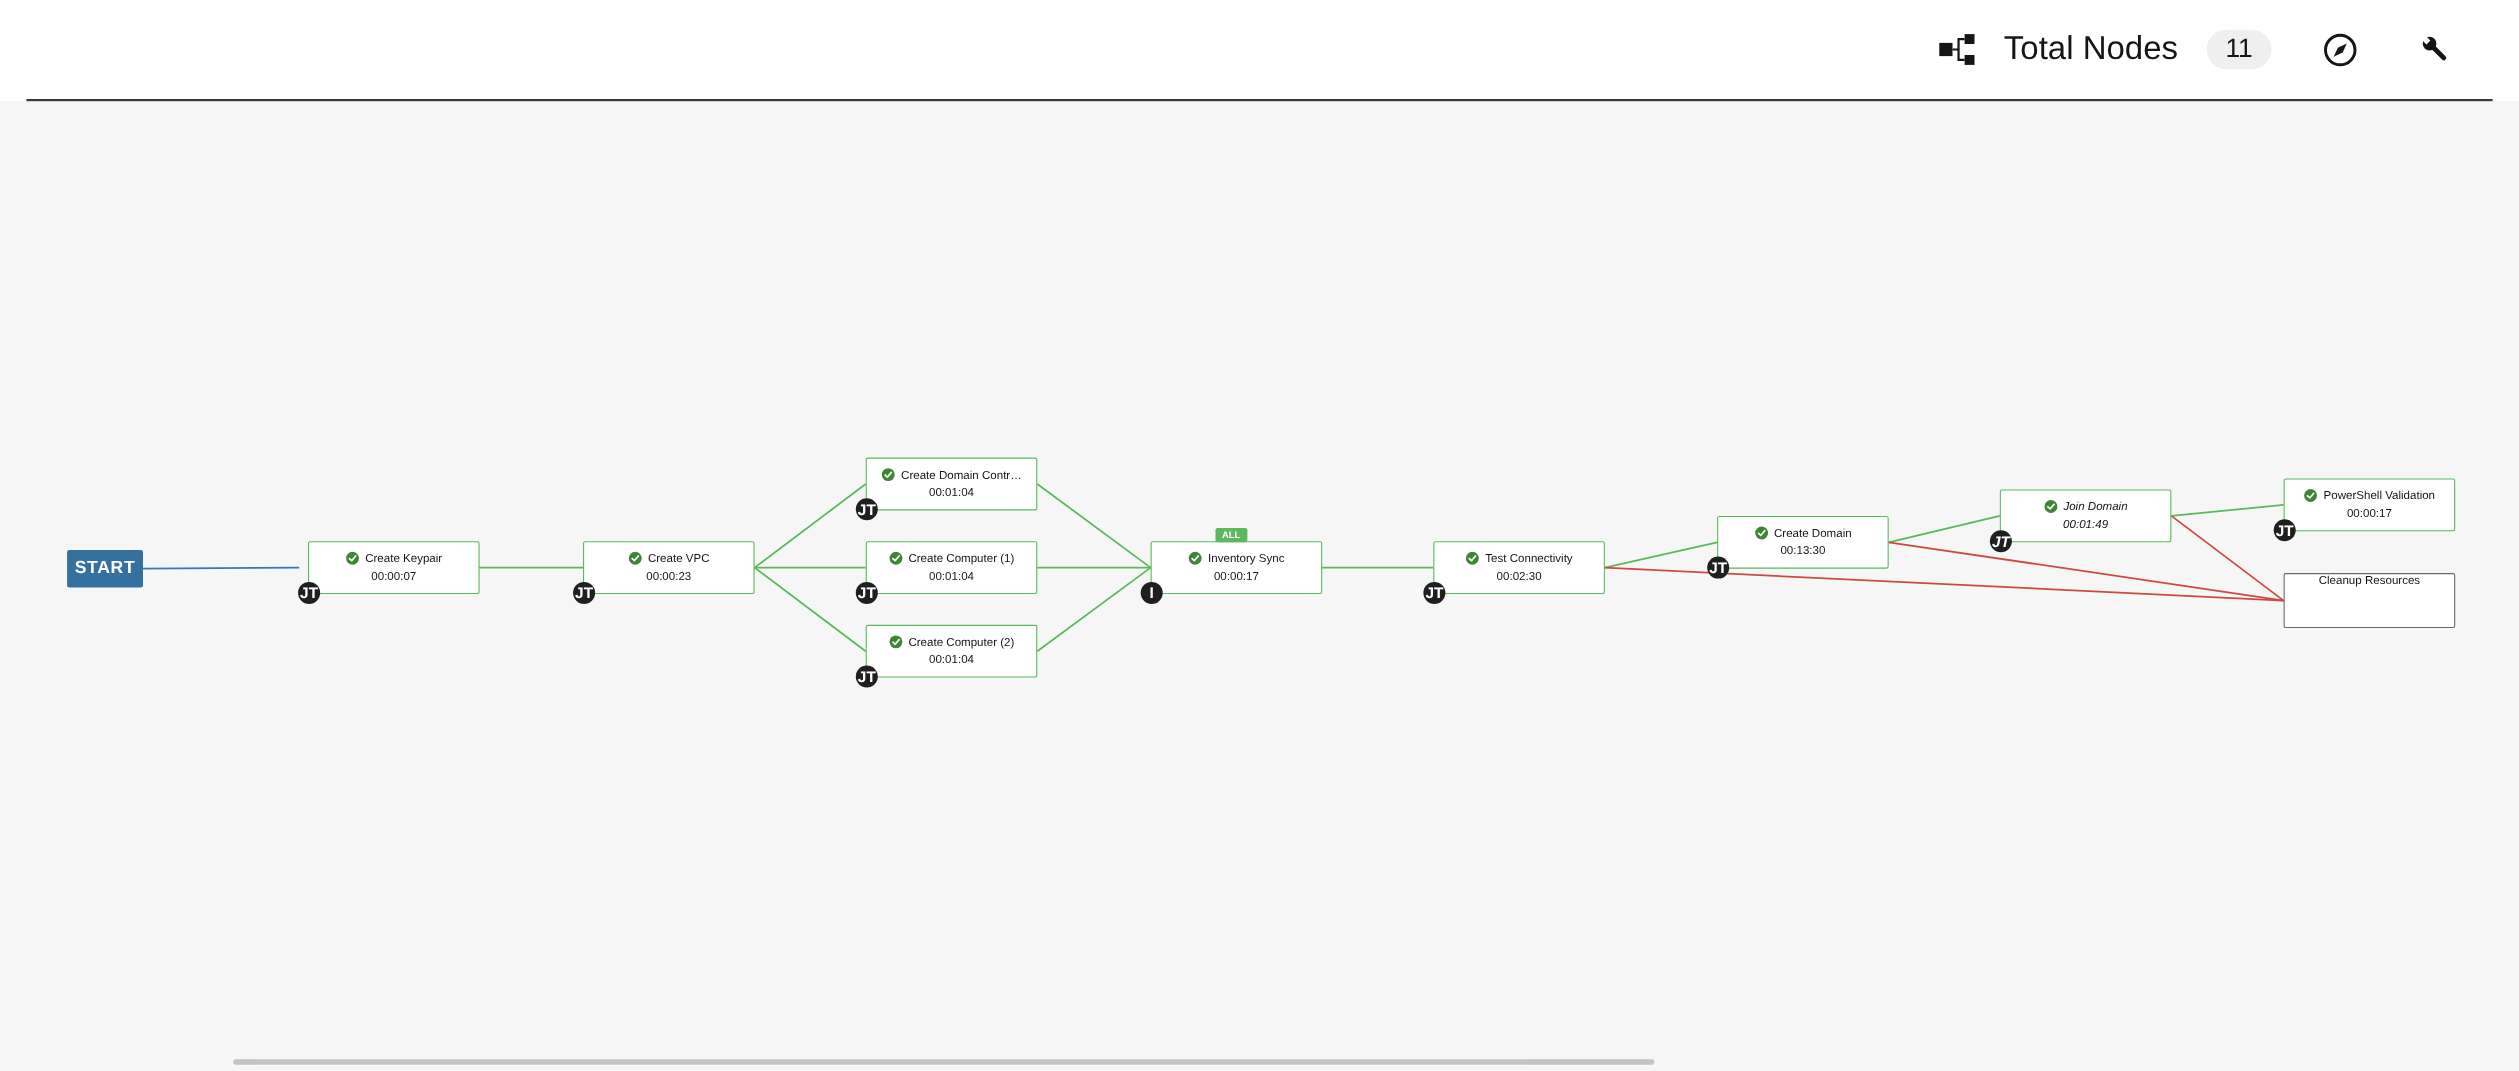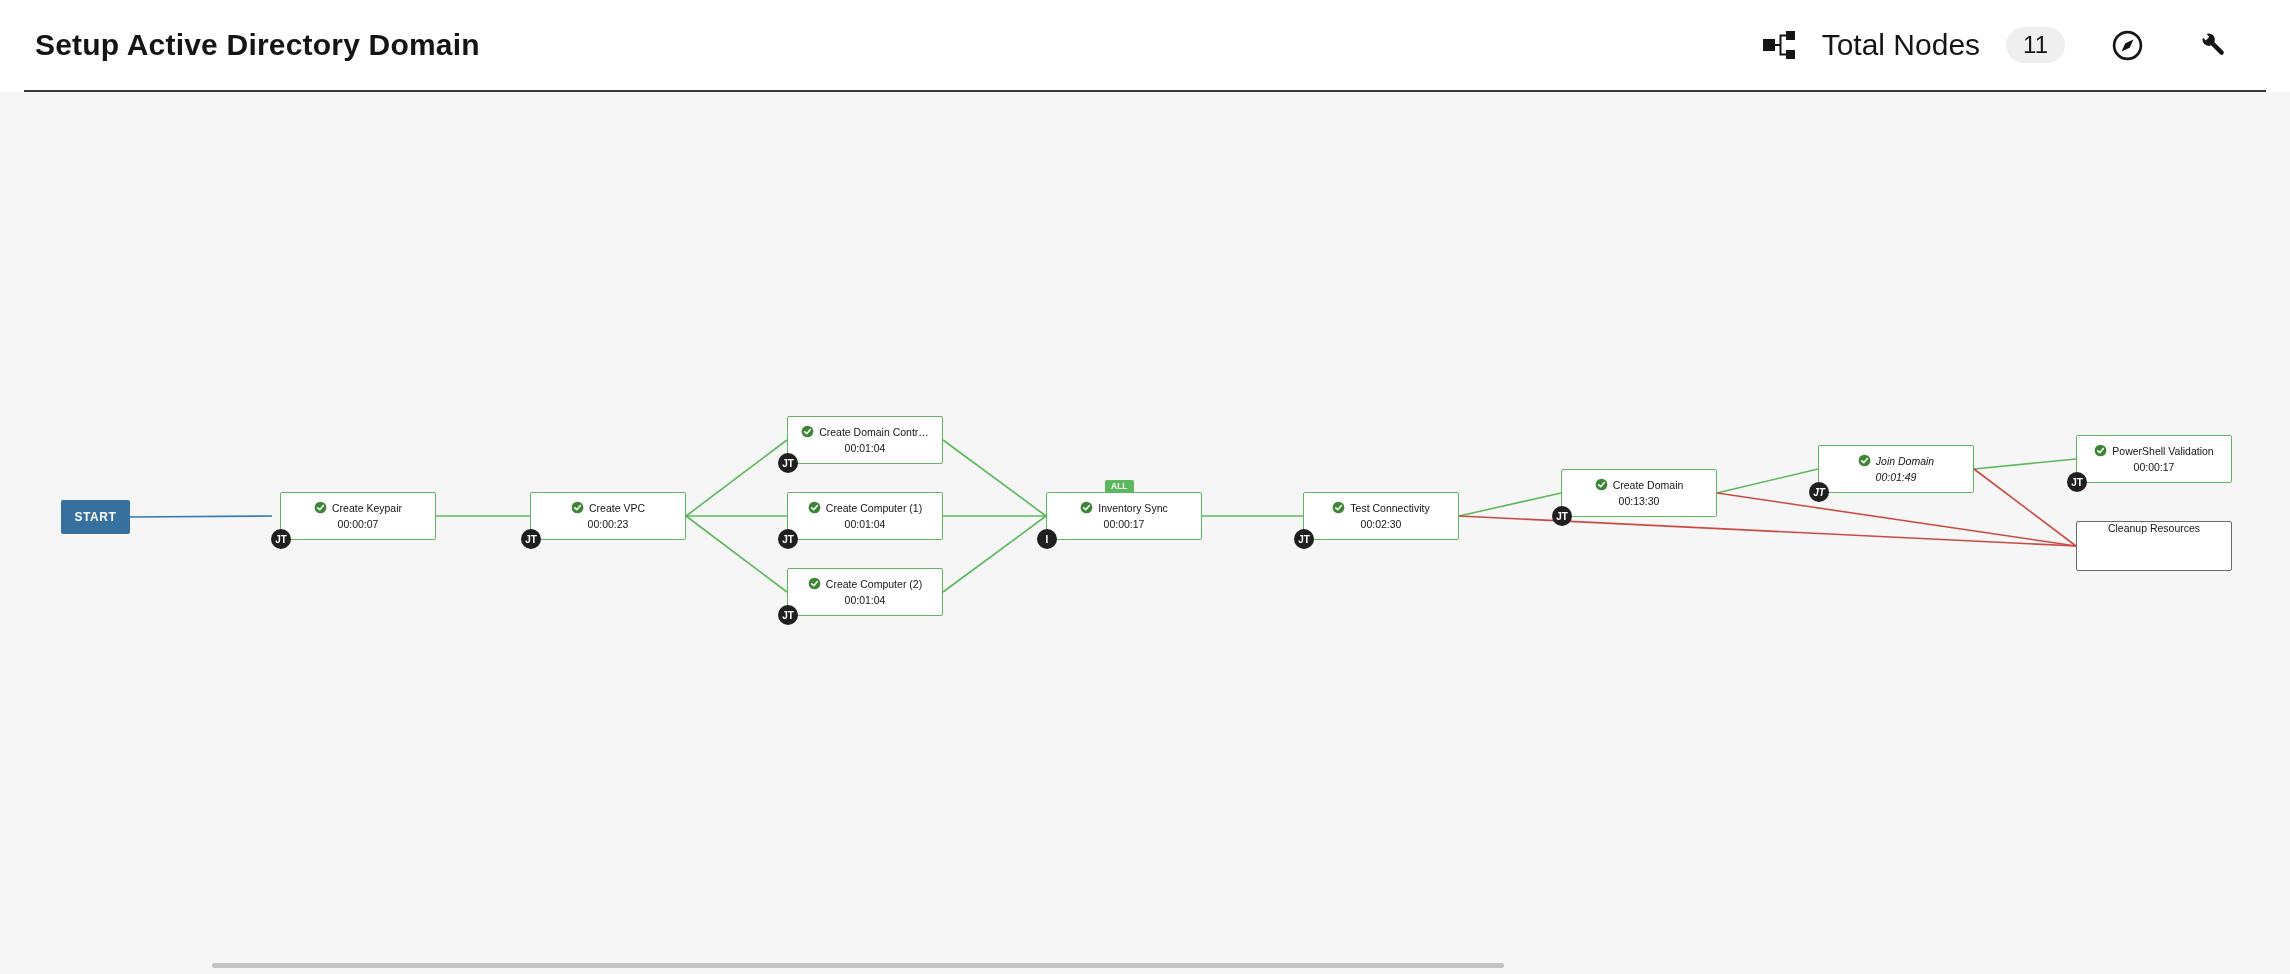--- a/index.html
+++ b/index.html
@@ -63,48 +63,47 @@
   .wf-node .row1{
     display:flex; align-items:center; justify-content:center; gap:5px;
     margin-top:8px; padding:0 6px; overflow:hidden;
   }
   .wf-node .check{ width:13px; height:13px; flex:0 0 auto; }
   .wf-node .name{ font-size:10.5px; color:#151515; white-space:nowrap; }
   .wf-node .time{ text-align:center; font-size:10.5px; color:#151515; margin-top:4px; }
   .type-badge{
     position:absolute; left:-10px; bottom:-10px; width:20px; height:20px;
     border-radius:50%; background:#1f1f1f; color:#fff;
-    font-size:10px; font-weight:700;
+    font-size:14px; font-weight:700;
     display:flex; align-items:center; justify-content:center;
   }
   .all-badge{
     position:absolute; left:58px; top:-13px; line-height:1;
     background:var(--c-border); color:#fff; font-size:8.5px; font-weight:700;
     padding:2px 6px; border-radius:2px;
   }
   .start-node{
     position:absolute; background:var(--c-start); color:#fff;
-    font-size:12px; font-weight:700; letter-spacing:0.6px;
+    font-size:16px; font-weight:700; letter-spacing:0.6px;
     display:flex; align-items:center; justify-content:center;
     border-radius:2px; cursor:pointer;
   }
 
   
   .hscroll{
     position:absolute; left:212px; bottom:6px; width:1292px; height:5px;
     background:#c4c4c4; border-radius:3px; z-index:5; cursor:pointer;
   }
 </style>
 </head>
 <body>
 
 <div class="app">
 
   <header class="header">
-    <h1 class="title">Setup Active Directory Domain</h1>
 
 
     <div class="header-right">
       <svg width="34" height="30" viewBox="0 0 34 30">
         <path d="M13 15 H18.5 V5.5 H24 M18.5 15 V24.5 H24" fill="none" stroke="#151515" stroke-width="2"></path>
         <rect x="1" y="9" width="12" height="12" fill="#151515"></rect>
         <rect x="24" y="1" width="9" height="9" fill="#151515"></rect>
         <rect x="24" y="20" width="9" height="9" fill="#151515"></rect>
       </svg>
       <span class="total-label">Total Nodes</span>

